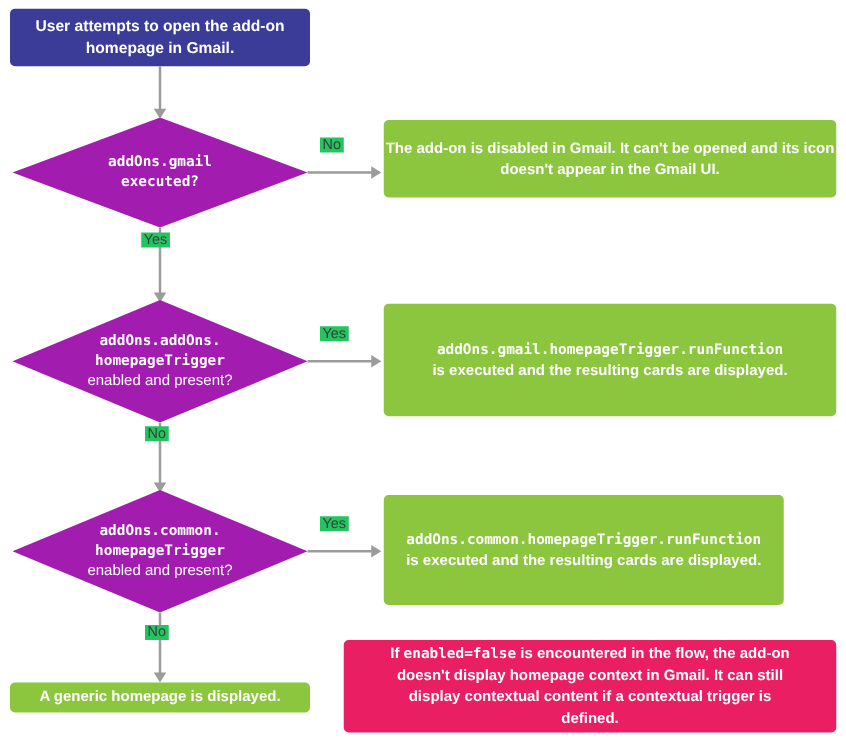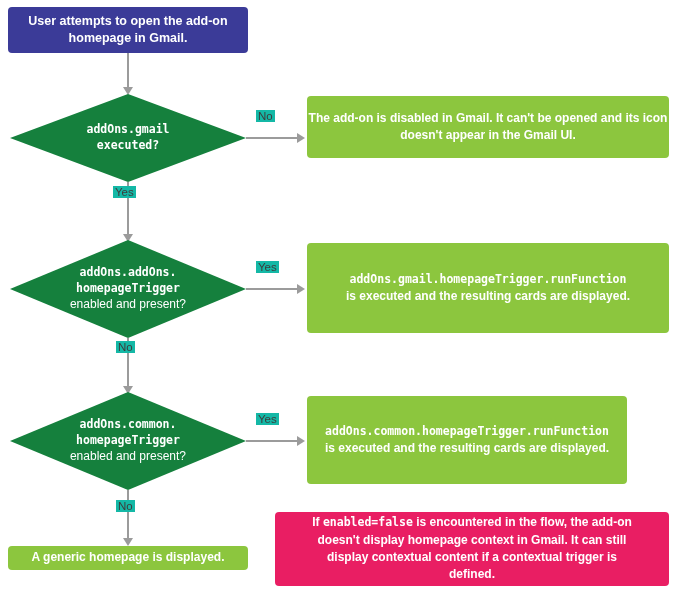--- a/index.html
+++ b/index.html
@@ -33,21 +33,21 @@
     align-items: center;
     justify-content: center;
     text-align: center;
     font-size: 12.5px;
     font-weight: bold;
     line-height: 1.35;
     padding: 6px 4px;
   }
 
   .diamond {
-    background: #15803d;
+    background: #a21caf;
     color: #ffffff;
     display: flex;
     align-items: center;
     justify-content: center;
     text-align: center;
     font-size: 12px;
     line-height: 1.35;
     clip-path: polygon(50% 0%, 100% 50%, 50% 100%, 0% 50%);
   }
   .diamond .inner {
@@ -119,21 +119,21 @@
     height: 0;
     border-top: 5px solid transparent;
     border-bottom: 5px solid transparent;
     border-left: 8px solid #9b9b9b;
   }
 
   .edge-label {
     position: absolute;
     font-size: 11.5px;
     color: #3c3c3c;
-    background: #14b8a6;
+    background: #22c55e;
     padding: 0 2px;
   }
 </style>
 </head>
 <body>
 
 <div id="canvas">
 
   <div class="node start-box" style="left:8px; top:7px; width:240px; height:46px;">
     <span>User attempts to open the add-on homepage in Gmail.</span>

